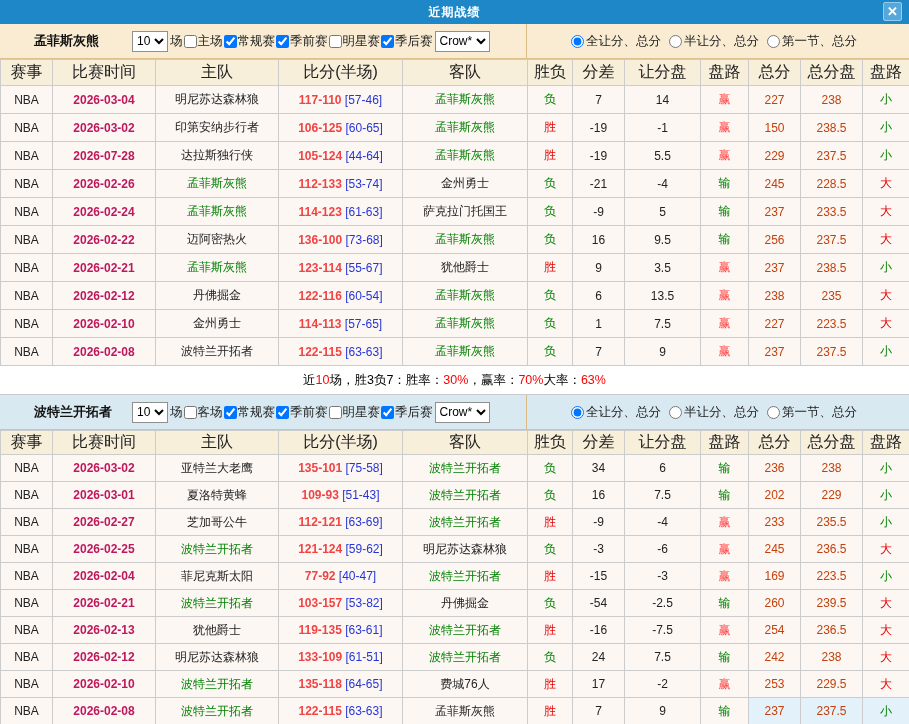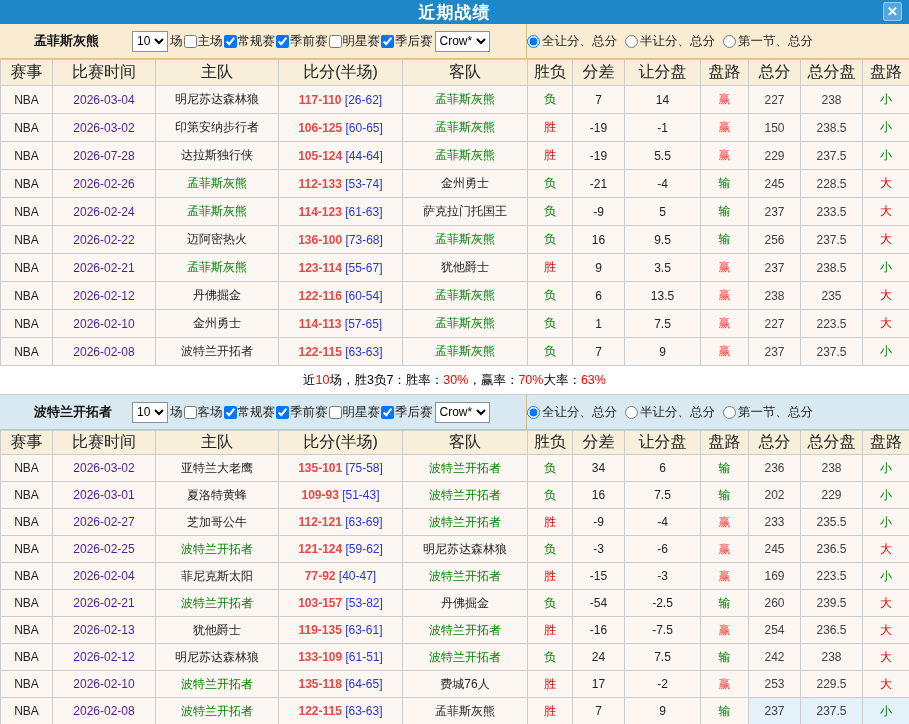--- a/index.html
+++ b/index.html
@@ -2,52 +2,52 @@
 <html><head>
 <meta charset="utf-8">
 <style>
   * { box-sizing: border-box; margin: 0; padding: 0; }
   html,body { width: 909px; background:#fff; }
   body { font-family: "Liberation Sans", "DejaVu Sans", sans-serif; font-size: 12px; color:#222; }
   .app { width: 909px; height: 724px; overflow: hidden; position: relative; background:#fff; }
 
   
   .titlebar { height: 24px; background: #1e87c8; display:flex; align-items:center; justify-content:center; position:relative; }
-  .titlebar .title { color:#fff; font-weight:bold; font-size:17px; letter-spacing:1px; }
+  .titlebar .title { color:#fff; font-weight:bold; font-size:12px; letter-spacing:1px; }
   .close-btn { position:absolute; right:7px; top:2px; width:19px; height:19px; background:#55a8dc; border:1px solid #96cdee; border-radius:2px; color:#fff; font-size:13px; font-weight:bold; line-height:16px; text-align:center; cursor:pointer; padding:0; }
 
   
   .filterbar { height: 35px; display:flex; align-items:stretch; border-bottom:1px solid #ddc08b; }
   .filterbar.beige { background:#f9ecd2; }
   .filterbar.blue  { background:#d9e9f1; }
   .fb-left { width: 527px; display:flex; align-items:center; padding-left:34px; border-right:1px solid #d9bd85; }
-  .fb-right { flex:1; display:flex; align-items:center; }
+  .fb-right { flex:1; display:flex; align-items:center; justify-content:center; }
   .team-name { width:96px; font-weight:bold; font-size:13px; color:#111; }
   .filterbar select { font-size:12px; height:21px; margin:0 2px; background:#fff; border:1px solid #8f8f8f; }
   .fb-label { font-size:12.5px; }
   .cb-label, .rd-label { display:inline-flex; align-items:center; font-size:12.5px; white-space:nowrap; }
   .cb-label input { width:13px; height:13px; margin:0 1px 0 1px; }
   .rd-label { margin-right:8px; }
   .rd-label input { width:13px; height:13px; margin:0 2px 0 0; }
 
   
   table { width:909px; border-collapse:collapse; table-layout:fixed; }
   th, td { border:1px solid #ccc; text-align:center; overflow:hidden; white-space:nowrap; }
   th { background:#f8efdb; font-weight:normal; font-size:16px; color:#222; }
   td { background:#fdf7f4; font-size:12px; color:#222; }
   .s0 th { height:26px; } .s0 td { height:28px; }
   .s1 th { height:24px; } .s1 td { height:27px; }
-  td.date { color:#4c1d95; }
+  td.date { color:#be185d;font-weight:bold; }
   .feat { color:#008000; }
   .score-main { font-weight:bold; color:#ef4444; }
   .score-half { color:#2535d6; }
   .c-red { color:#e60000; }
   .c-green { color:#008000; }
   .c-cover { color:#ff4040; }
-  .c-blue { color:#404040; }
+  .c-blue { color:#c2410c; }
   tr.hl td:nth-child(n+10) { background:#e3f1fa; }
 
   
   .summary { height:29px; background:#fff; display:flex; align-items:center; justify-content:center; font-size:12.5px; border-bottom:1px solid #ccc; }
   .summary .seg-dark { color:#000; }
   .summary .seg-red { color:#ff0000; }
 </style>
 </head>
 <body>
 
@@ -128,21 +128,21 @@
             <th>总分</th>
             <th>总分盘</th>
             <th>盘路</th>
           </tr>
         </thead>
         <tbody>
           <tr>
             <td class="league">NBA</td>
             <td class="date">2026-03-04</td>
             <td>明尼苏达森林狼</td>
-            <td><span class="score-main">117-110</span> <span class="score-half">[26-62]</span></td>
+            <td><span class="score-main">117-110</span> <span class="score-half">[57-46]</span></td>
             <td class="feat">孟菲斯灰熊</td>
             <td class="c-green">负</td>
             <td>7</td>
             <td>14</td>
             <td class="c-cover">赢</td>
             <td class="c-blue">227</td>
             <td class="c-blue">238</td>
             <td class="c-green">小</td>
           </tr>
           <tr>

